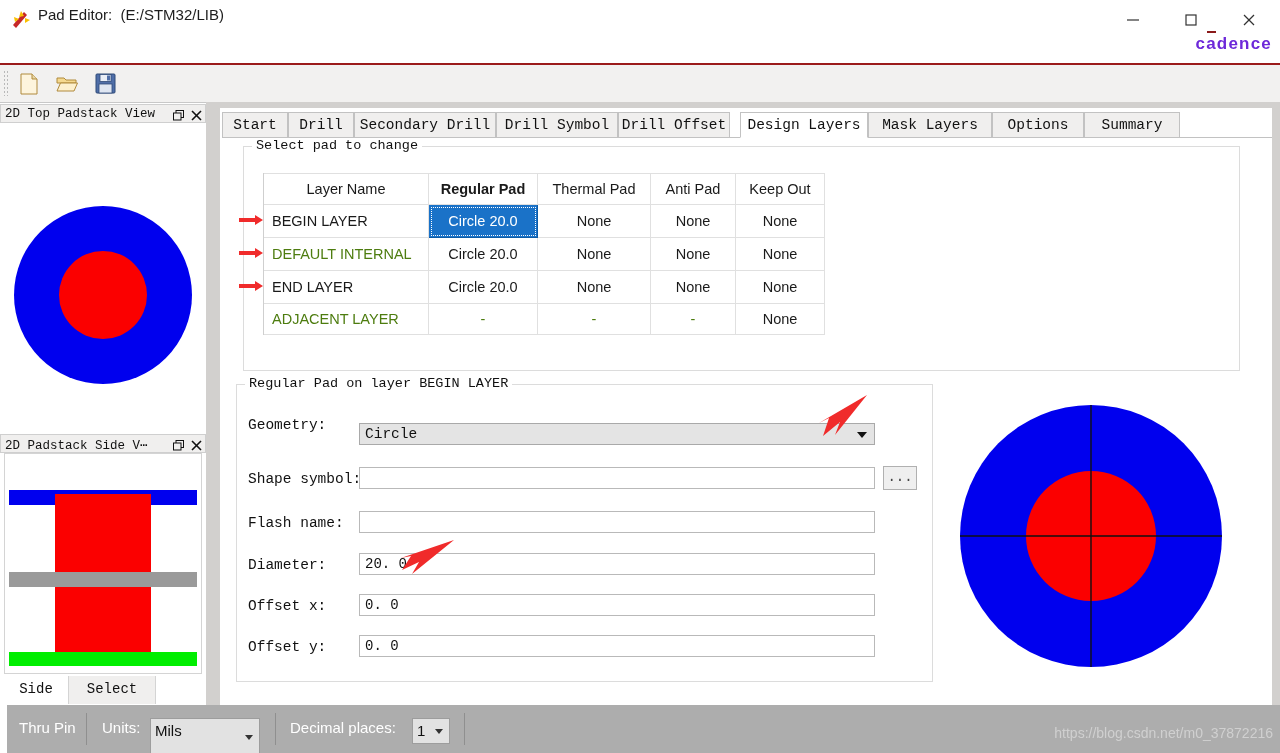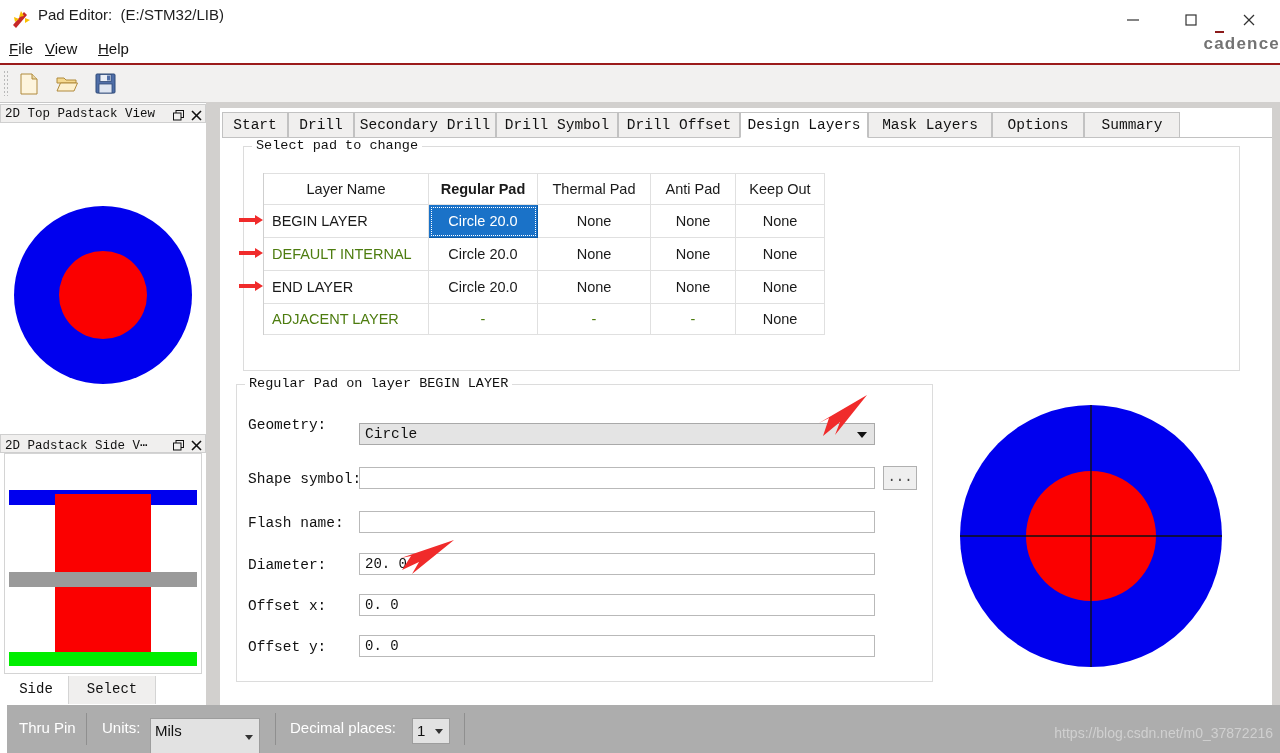--- a/index.html
+++ b/index.html
@@ -47,23 +47,23 @@
     position: absolute; top: 0; height: 26px;
     font-size: 15px; color: #111;
     font-family: "Liberation Sans", sans-serif;
     line-height: 26px;
   }
   .menu-item u { text-decoration: underline; }
   .menu-file { left: 9px; }
   .menu-view { left: 45px; }
   .menu-help { left: 98px; }
   .cadence-logo {
-    position: absolute; right: 0; top: 34px;
+    position: absolute; right: 8px; top: 34px;
     font-size: 17px; letter-spacing: 1.2px;
-    color: #737373; font-weight: 600;
+    color: #6d28d9; font-weight: 600;
     font-family: "Liberation Sans", sans-serif;
   }
   .cadence-logo .bar {
     position: relative;
   }
   .cadence-logo .bar::after {
     content: ""; position: absolute; left: 1px; right: 1px; top: -3px;
     height: 1.5px; background: #8b1a1a;
   }
   .red-rule {
@@ -334,25 +334,20 @@
       </svg>
     </div>
     <div class="win-btn win-close">
       <svg width="14" height="14" viewBox="0 0 14 14">
         <line x1="2" y1="2" x2="12" y2="12" stroke="#333" stroke-width="1.2"></line>
         <line x1="12" y1="2" x2="2" y2="12" stroke="#333" stroke-width="1.2"></line>
       </svg>
     </div>
   </div>
 
-  <div class="menubar">
-    <div class="menu-item menu-file"><u>F</u><span>ile</span></div>
-    <div class="menu-item menu-view"><u>V</u><span>iew</span></div>
-    <div class="menu-item menu-help"><u>H</u><span>elp</span></div>
-  </div>
 
   <div class="cadence-logo">c<span class="bar">a</span>dence</div>
   <div class="red-rule"></div>
 
   <div class="toolbar">
     <div class="tb-grip"></div>
 
     <div class="tb-btn tb-new">
       <svg width="20" height="22" viewBox="0 0 20 22">
         <path d="M2 1 h11 l5 5 v15 h-16 z" fill="#fdf4dd" stroke="#b08a3c" stroke-width="1"></path>
@@ -435,21 +430,21 @@
       <div class="ptab active" id="ptab0" style="left:4px; width:64px;">Side</div>
       <div class="ptab inactive" id="ptab1" style="left:68px; width:86px;">Select</div>
     </div>
   </div>
 
   <div class="tabstrip">
     <div class="tab" style="left:0px;   width:66px;">Start</div>
     <div class="tab" style="left:66px;  width:66px;">Drill</div>
     <div class="tab" style="left:132px; width:142px;">Secondary Drill</div>
     <div class="tab" style="left:274px; width:122px;">Drill Symbol</div>
-    <div class="tab" style="left:396px; width:122px;">Drill Offset</div>
+    <div class="tab" style="left:396px; width:112px;">Drill Offset</div>
     <div class="tab active" style="left:518px; width:128px;">Design Layers</div>
     <div class="tab" style="left:646px; width:124px;">Mask Layers</div>
     <div class="tab" style="left:770px; width:92px;">Options</div>
     <div class="tab" style="left:862px; width:96px;">Summary</div>
   </div>
   <div class="tabstrip-underline" style="left:222px;width:736px;"></div>
   <div class="tabstrip-underline" style="left:1080px;width:192px;"></div>
 
   <div class="groupbox" id="gbSelect">
     <div class="group-legend">Select pad to change</div>

